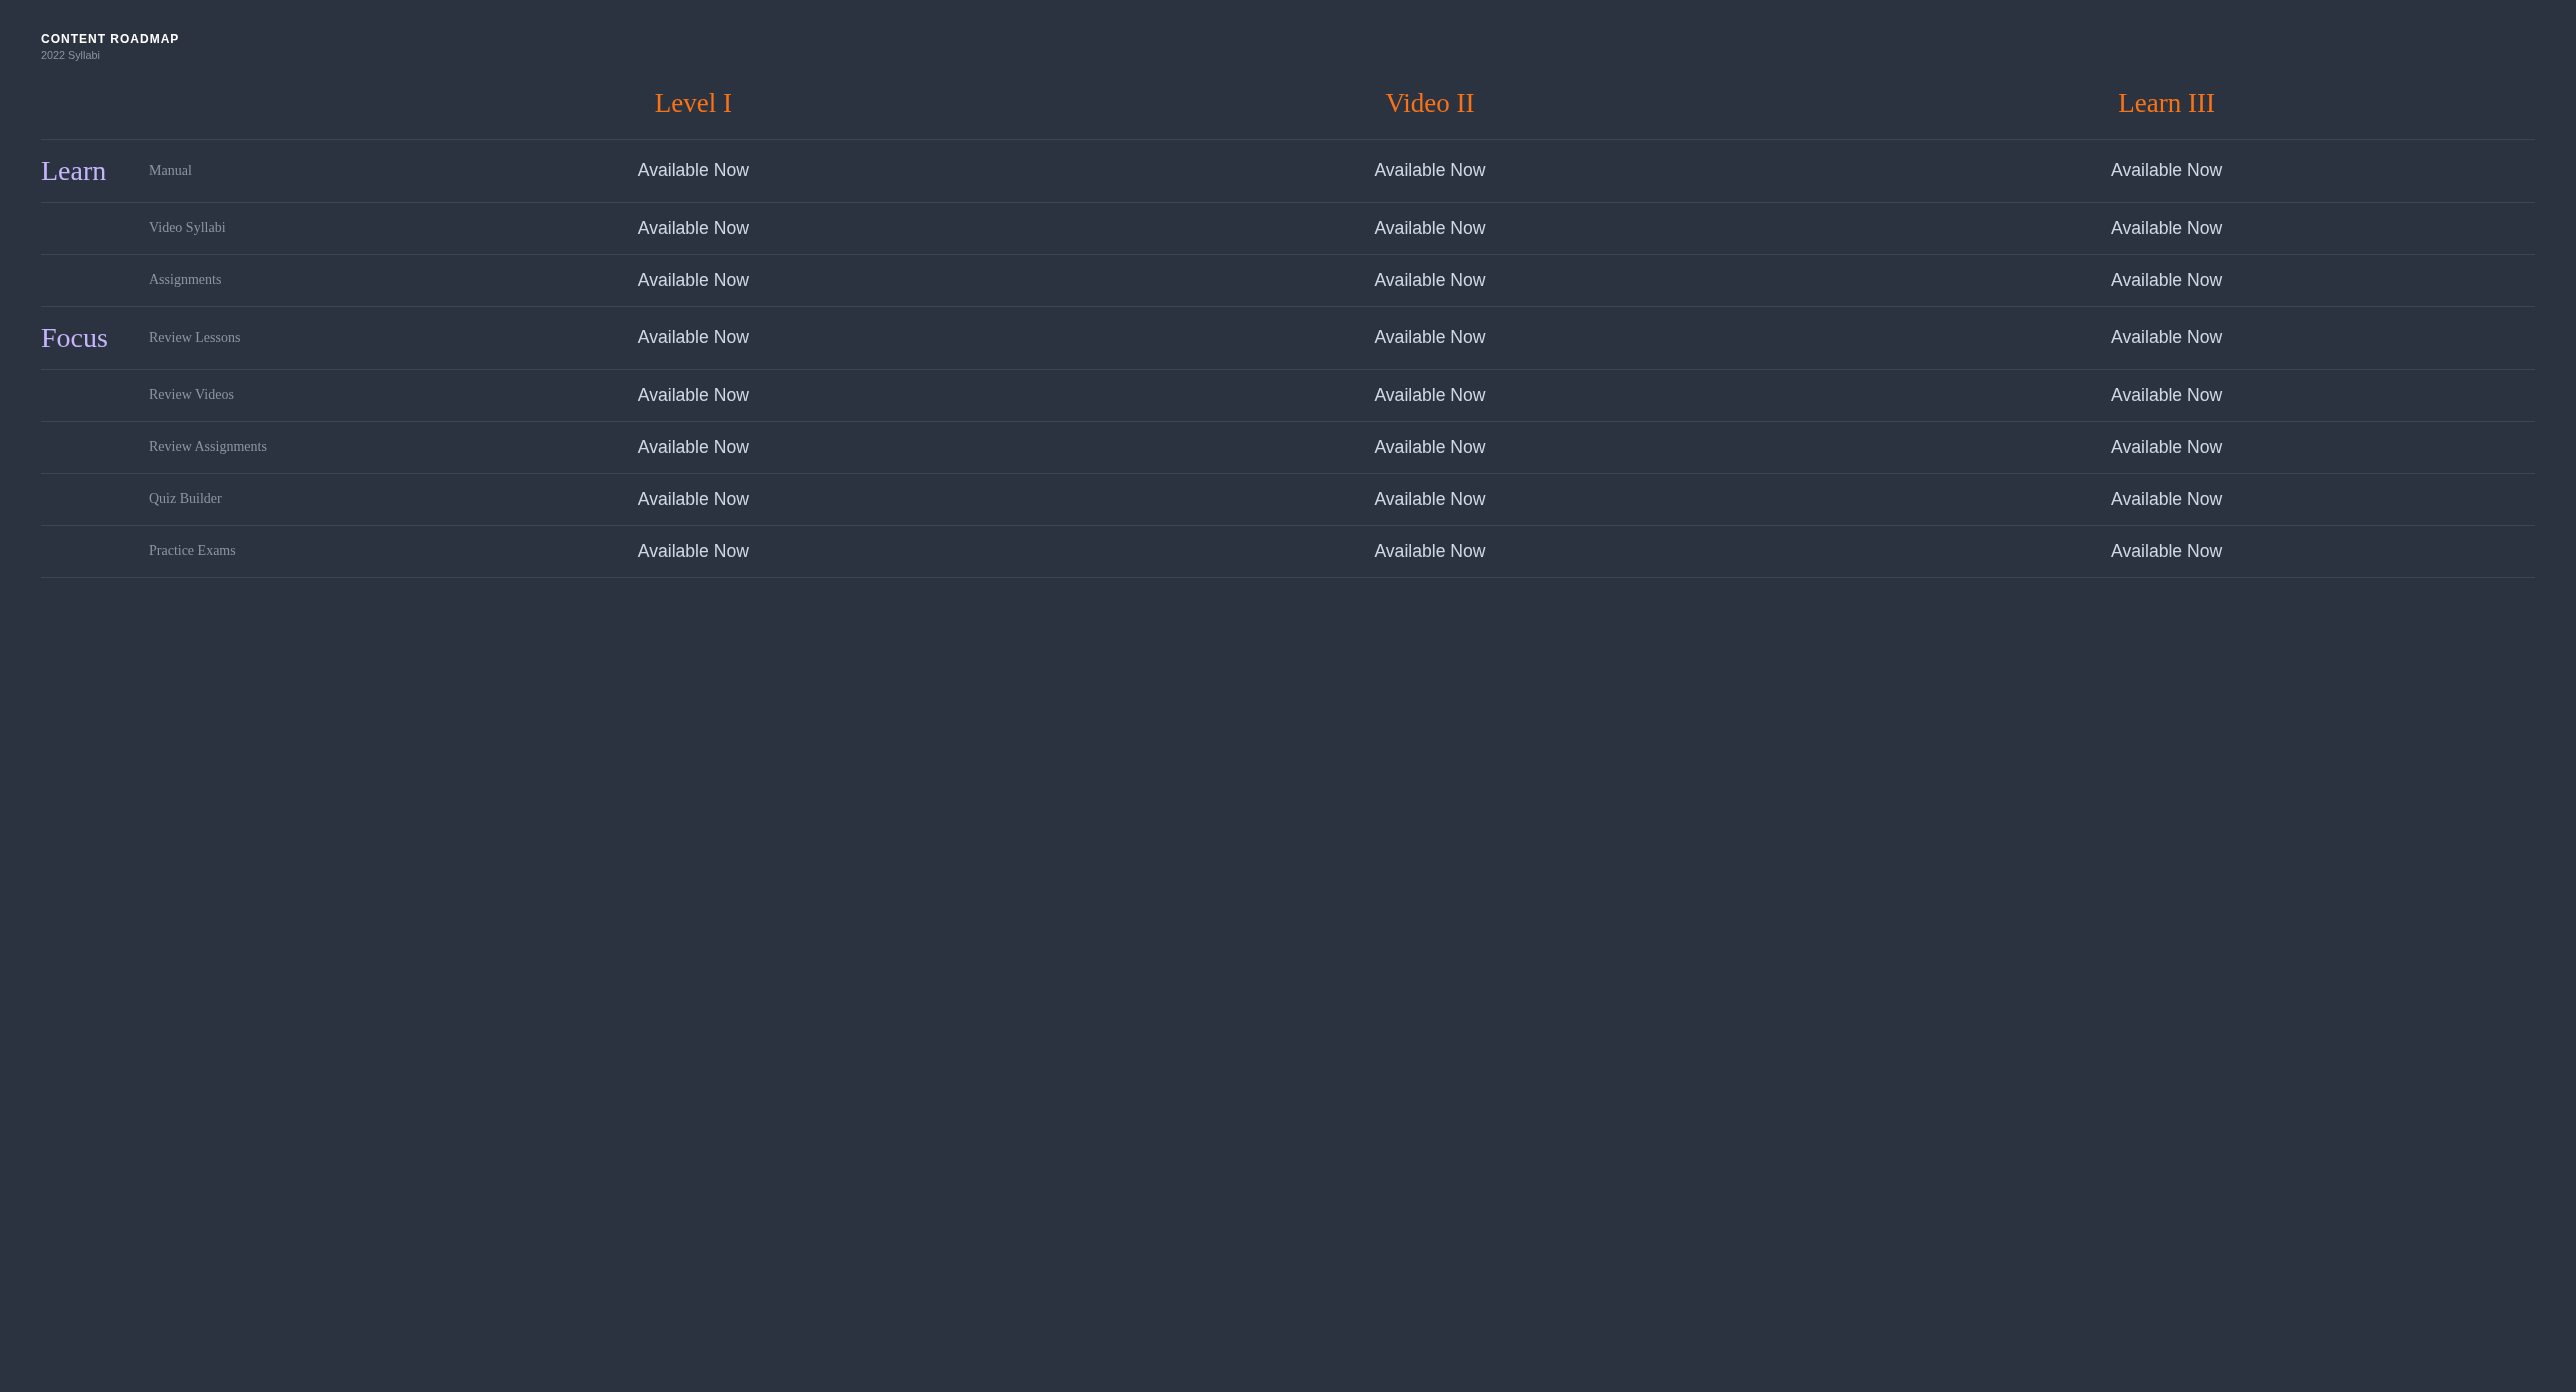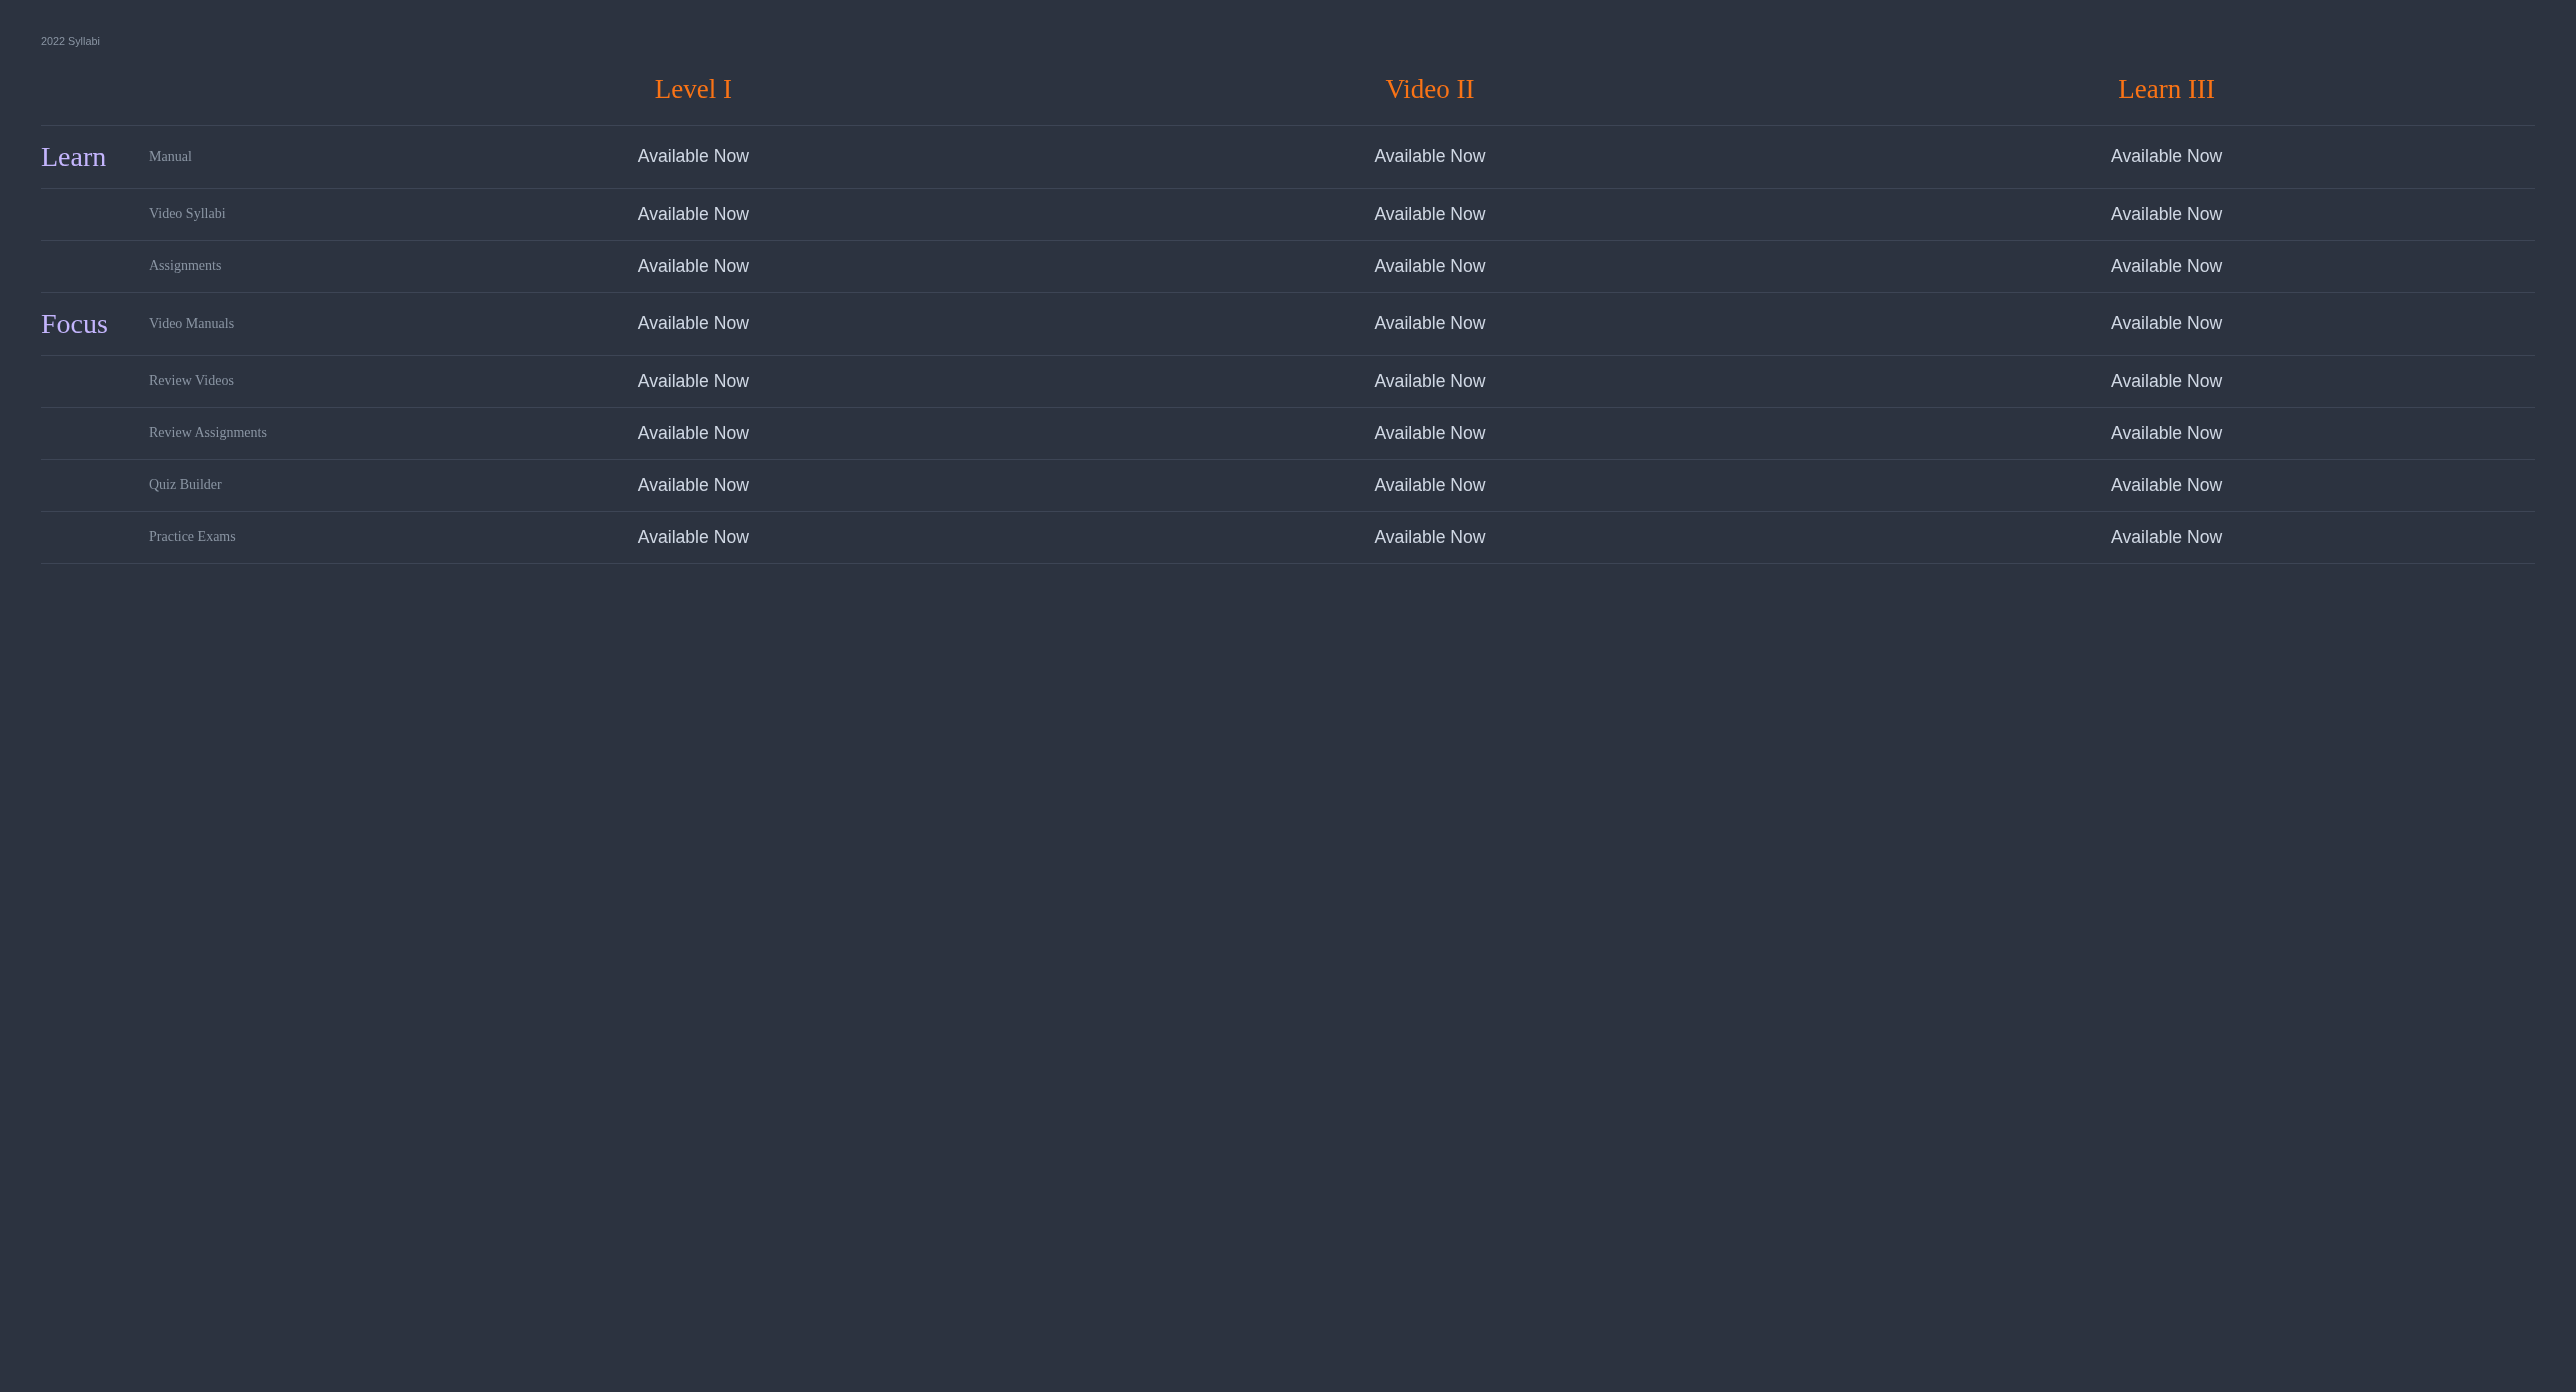--- a/index.html
+++ b/index.html
@@ -95,20 +95,21 @@
       font-size: 17.6px;
       font-weight: 400;
       color: #d0d8e4;
       font-family: Arial, sans-serif;
     }
   </style>
 </head>
 <body>
 
 <div class="header">
+  <div class="header-title">CONTENT ROADMAP</div>
   <div class="header-subtitle">2022 Syllabi</div>
 </div>
 
 <div class="table-container">
   <div class="level-headers">
     <div></div>
     <div></div>
     <div class="level-header">Level I</div>
     <div class="level-header">Video II</div>
     <div class="level-header">Learn III</div>
@@ -131,21 +132,21 @@
       </div>
       <div class="table-row">
         <div class="category-cell"></div>
         <div class="subcategory-cell">Assignments</div>
         <div class="status-cell">Available Now</div>
         <div class="status-cell">Available Now</div>
         <div class="status-cell">Available Now</div>
       </div>
       <div class="table-row">
         <div class="category-cell">Focus</div>
-        <div class="subcategory-cell">Video Manuals</div>
+        <div class="subcategory-cell">Review Lessons</div>
         <div class="status-cell">Available Now</div>
         <div class="status-cell">Available Now</div>
         <div class="status-cell">Available Now</div>
       </div>
       <div class="table-row">
         <div class="category-cell"></div>
         <div class="subcategory-cell">Review Videos</div>
         <div class="status-cell">Available Now</div>
         <div class="status-cell">Available Now</div>
         <div class="status-cell">Available Now</div>

